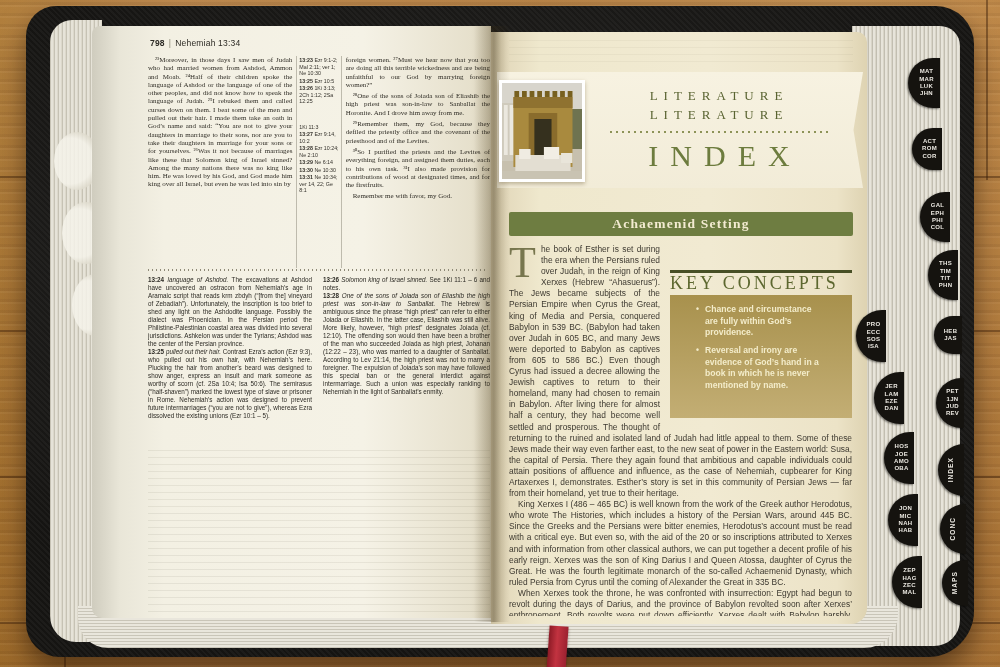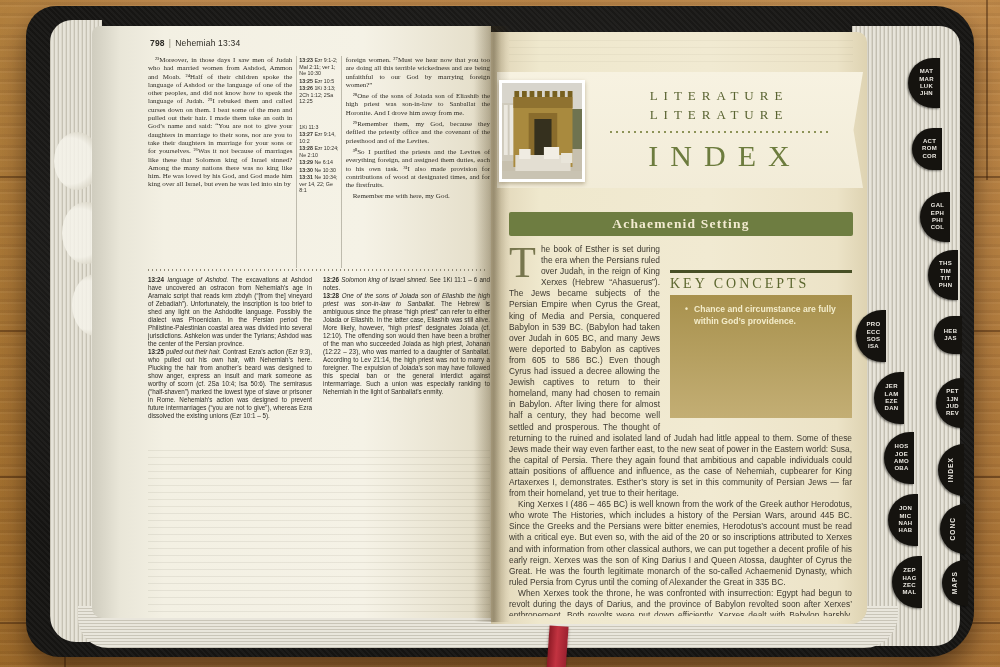--- a/index.html
+++ b/index.html
@@ -89,22 +89,22 @@
     display:flex;align-items:center;justify-content:center;
     font-family:"Liberation Serif",serif;font-weight:bold;font-size:13.5px;letter-spacing:1.2px;color:#f3ebd1;}
   .pr-body{position:absolute;left:18px;top:212px;width:343px;height:372px;overflow:hidden;
     font-size:8.4px;line-height:11.1px;text-align:justify;color:#3d3930;}
   .pr-body p{margin:0;text-indent:9px;}
   .pr-body p.flow{text-indent:0;display:inline;}
   .dropcap{float:left;font-family:"Liberation Serif",serif;font-size:44px;line-height:34px;
     color:#77764e;margin:2px 5px 0 0;}
   .keybox{float:right;width:182px;margin:26px 0 6px 10px;}
   .key-rule{height:3px;background:#474f25;margin-bottom:5px;}
-  .key-head{font-family:"Liberation Serif",serif;color:#5c672f;font-size:14px;letter-spacing:3px;margin-bottom:6px;}
-  .key-gold{background:linear-gradient(180deg,#a8914d,#c3ae74);padding:9px 15px 10px;min-height:104px;}
+  .key-head{font-family:"Liberation Serif",serif;color:#5c672f;font-size:18px;letter-spacing:3px;margin-bottom:6px;}
+  .key-gold{background:linear-gradient(180deg,#a8914d,#c3ae74);padding:9px 26px 10px;min-height:104px;}
   .key-gold ul{margin:0;padding:0;list-style:none;}
   .key-gold li{position:relative;padding-left:9px;margin-bottom:7px;
     color:#f3ecca;font-size:8.6px;line-height:11.4px;font-weight:bold;text-align:left;}
   .key-gold li::before{content:"•";position:absolute;left:0;top:0;color:#f3ecca;}
 
   
   .tab{position:absolute;z-index:6;background:#15130f;border-radius:60px 0 0 60px;
     display:flex;align-items:center;justify-content:center;
     box-shadow:-1px 1px 2px rgba(0,0,0,.45);}
   .tab span{color:#ece9e2;font-size:6px;font-weight:bold;line-height:7.4px;
@@ -198,21 +198,21 @@
       </div>
       <div class="vcol vcol2">
   <p class="verse-p">foreign women. ²⁷Must we hear now that you too are doing all this terrible wickedness and are being unfaithful to our God by marrying foreign women?”</p>
 
   <p class="verse-p">²⁸One of the sons of Joiada son of Eliashib the high priest was son-in-law to Sanballat the Horonite. And I drove him away from me.</p>
 
   <p class="verse-p">²⁹Remember them, my God, because they defiled the priestly office and the covenant of the priesthood and of the Levites.</p>
 
   <p class="verse-p">³⁰So I purified the priests and the Levites of everything foreign, and assigned them duties, each to his own task. ³¹I also made provision for contributions of wood at designated times, and for the firstfruits.</p>
 
-  <p class="verse-p">Remember me with here, my God.</p>
+  <p class="verse-p">Remember me with favor, my God.</p>
 </div>
     </div>
 
     <div class="pl-dots"></div>
 
     <div class="pl-notes">
       <div class="ncol ncol1">
   <p class="note">
     <span class="note-ref">13:24</span>
     <span class="note-lead">language of Ashdod.</span>
@@ -290,20 +290,21 @@
     </div>
 
     <div class="pr-body">
       <div class="keybox">
         <div class="key-rule"></div>
         <div class="key-head">KEY CONCEPTS</div>
         <div class="key-gold">
           <ul>
   <li>Chance and circumstance are fully within God’s providence.</li>
 
+  <li>Reversal and irony are evidence of God’s hand in a book in which he is never mentioned by name.</li>
 </ul>
         </div>
       </div>
       <span class="dropcap">T</span><p class="flow">he book of Esther is set during the era when the Persians ruled over Judah, in the reign of King Xerxes (Hebrew “Ahasuerus”). The Jews became subjects of the Persian Empire when Cyrus the Great, king of Media and Persia, conquered Babylon in 539 BC. (Babylon had taken over Judah in 605 BC, and many Jews were deported to Babylon as captives from 605 to 586 BC.) Even though Cyrus had issued a decree allowing the Jewish captives to return to their homeland, many had chosen to remain in Babylon. After living there for almost half a century, they had become well settled and prosperous. The thought of returning to the ruined and isolated land of Judah had little appeal to them. Some of these Jews made their way even farther east, to the new seat of power in the Eastern world: Susa, the capital of Persia. There they again found that ambitious and capable individuals could attain positions of affluence and influence, as the case of Nehemiah, cupbearer for King Artaxerxes I, demonstrates. Esther’s story is set in this community of Persian Jews — far from their homeland, yet true to their heritage.</p>
       <p>King Xerxes I (486 – 465 BC) is well known from the work of the Greek author Herodotus, who wrote The Histories, which includes a history of the Persian Wars, around 445 BC. Since the Greeks and the Persians were bitter enemies, Herodotus’s account must be read with a critical eye. But even so, with the aid of the 20 or so inscriptions attributed to Xerxes and with information from other classical authors, we can put together a decent profile of his early reign. Xerxes was the son of King Darius I and Queen Atossa, daughter of Cyrus the Great. He was the fourth legitimate monarch of the so-called Achaemenid Dynasty, which ruled Persia from Cyrus until the coming of Alexander the Great in 335 BC.</p>
       <p>When Xerxes took the throne, he was confronted with insurrection: Egypt had begun to revolt during the days of Darius, and the province of Babylon revolted soon after Xerxes’ enthronement. Both revolts were put down efficiently. Xerxes dealt with Babylon harshly, destroying local temples and carrying away a large statue of the Babylonian principal deity Marduk. It is apparent that Xerxes was not as pious, at least toward foreign deities, as his grandfather Cyrus the Great had been.</p>
       
     </div>
   </div>
 

